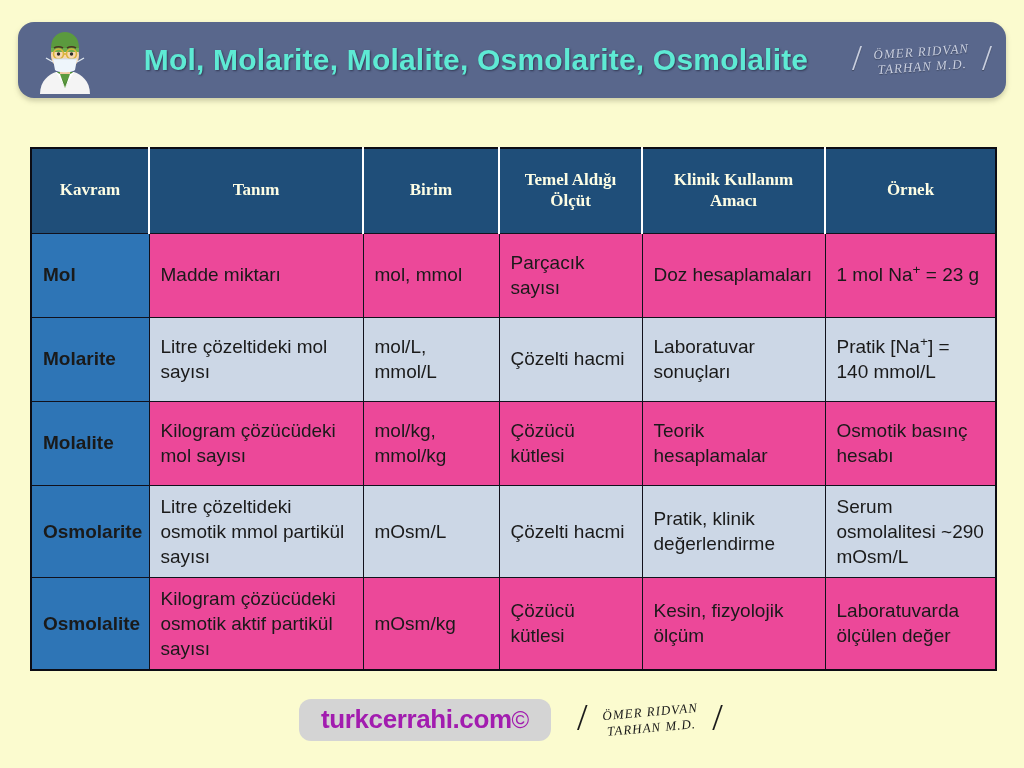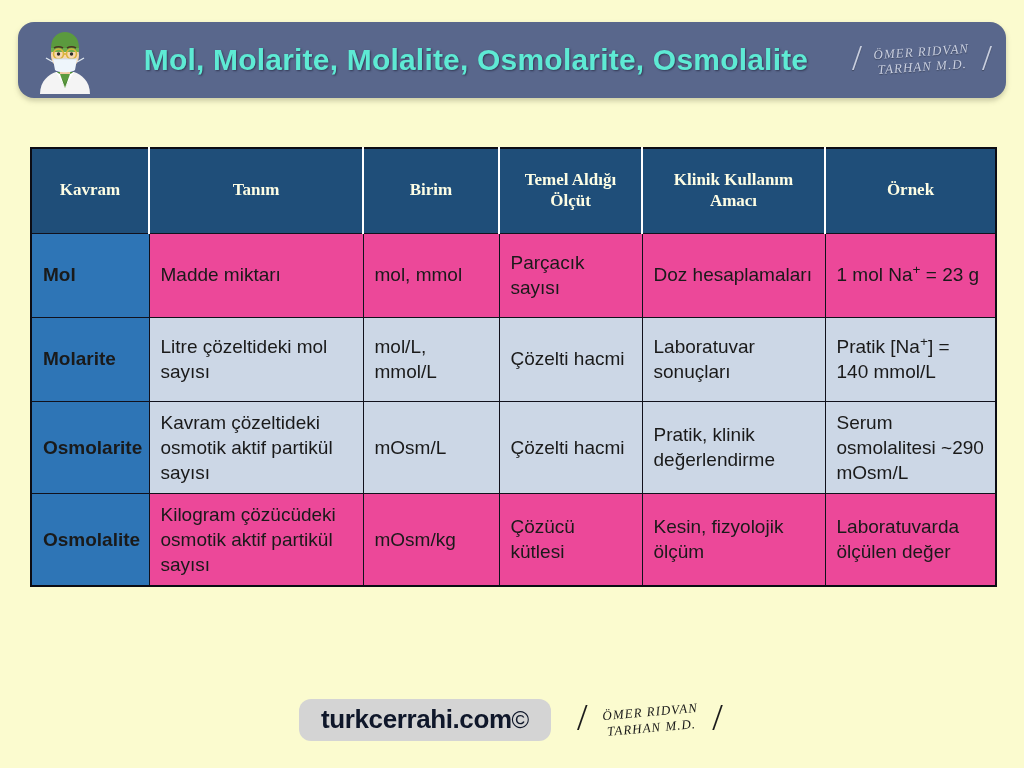--- a/index.html
+++ b/index.html
@@ -150,21 +150,21 @@
     width: 1024px;
     display: flex;
     align-items: center;
     justify-content: center;
     gap: 26px;
   }
   .brand-badge {
     background: #d4d4d4;
     border-radius: 12px;
     padding: 7px 22px 9px 22px;
-    color: #0f172a;
+    color: #a21caf;
     font-size: 26px;
     font-weight: bold;
     letter-spacing: -0.4px;
     line-height: 1;
   }
   .brand-badge .copy { font-weight: normal; font-size: 24px; }
 
   .footer-signature {
     position: relative;
     width: 148px;
@@ -291,24 +291,32 @@
 
       <tr class="row-dark">
         <td class="concept-cell">Molarite</td>
         <td>Litre çözeltideki mol sayısı</td>
         <td>mol/L, mmol/L</td>
         <td>Çözelti hacmi</td>
         <td>Laboratuvar sonuçları</td>
         <td><span>Pratik [Na</span><sup>+</sup><span>] = 140 mmol/L</span></td>
       </tr>
 
+      <tr class="row-light">
+        <td class="concept-cell">Molalite</td>
+        <td>Kilogram çözücüdeki mol sayısı</td>
+        <td>mol/kg, mmol/kg</td>
+        <td>Çözücü kütlesi</td>
+        <td>Teorik hesaplamalar</td>
+        <td><span>Osmotik basınç hesabı</span><sup></sup><span></span></td>
+      </tr>
 
       <tr class="row-dark">
         <td class="concept-cell">Osmolarite</td>
-        <td>Kavram çözeltideki osmotik aktif partikül sayısı</td>
+        <td>Litre çözeltideki osmotik mmol partikül sayısı</td>
         <td>mOsm/L</td>
         <td>Çözelti hacmi</td>
         <td>Pratik, klinik değerlendirme</td>
         <td><span>Serum osmolalitesi ~290 mOsm/L</span><sup></sup><span></span></td>
       </tr>
 
       <tr class="row-light">
         <td class="concept-cell">Osmolalite</td>
         <td>Kilogram çözücüdeki osmotik aktif partikül sayısı</td>
         <td>mOsm/kg</td>

